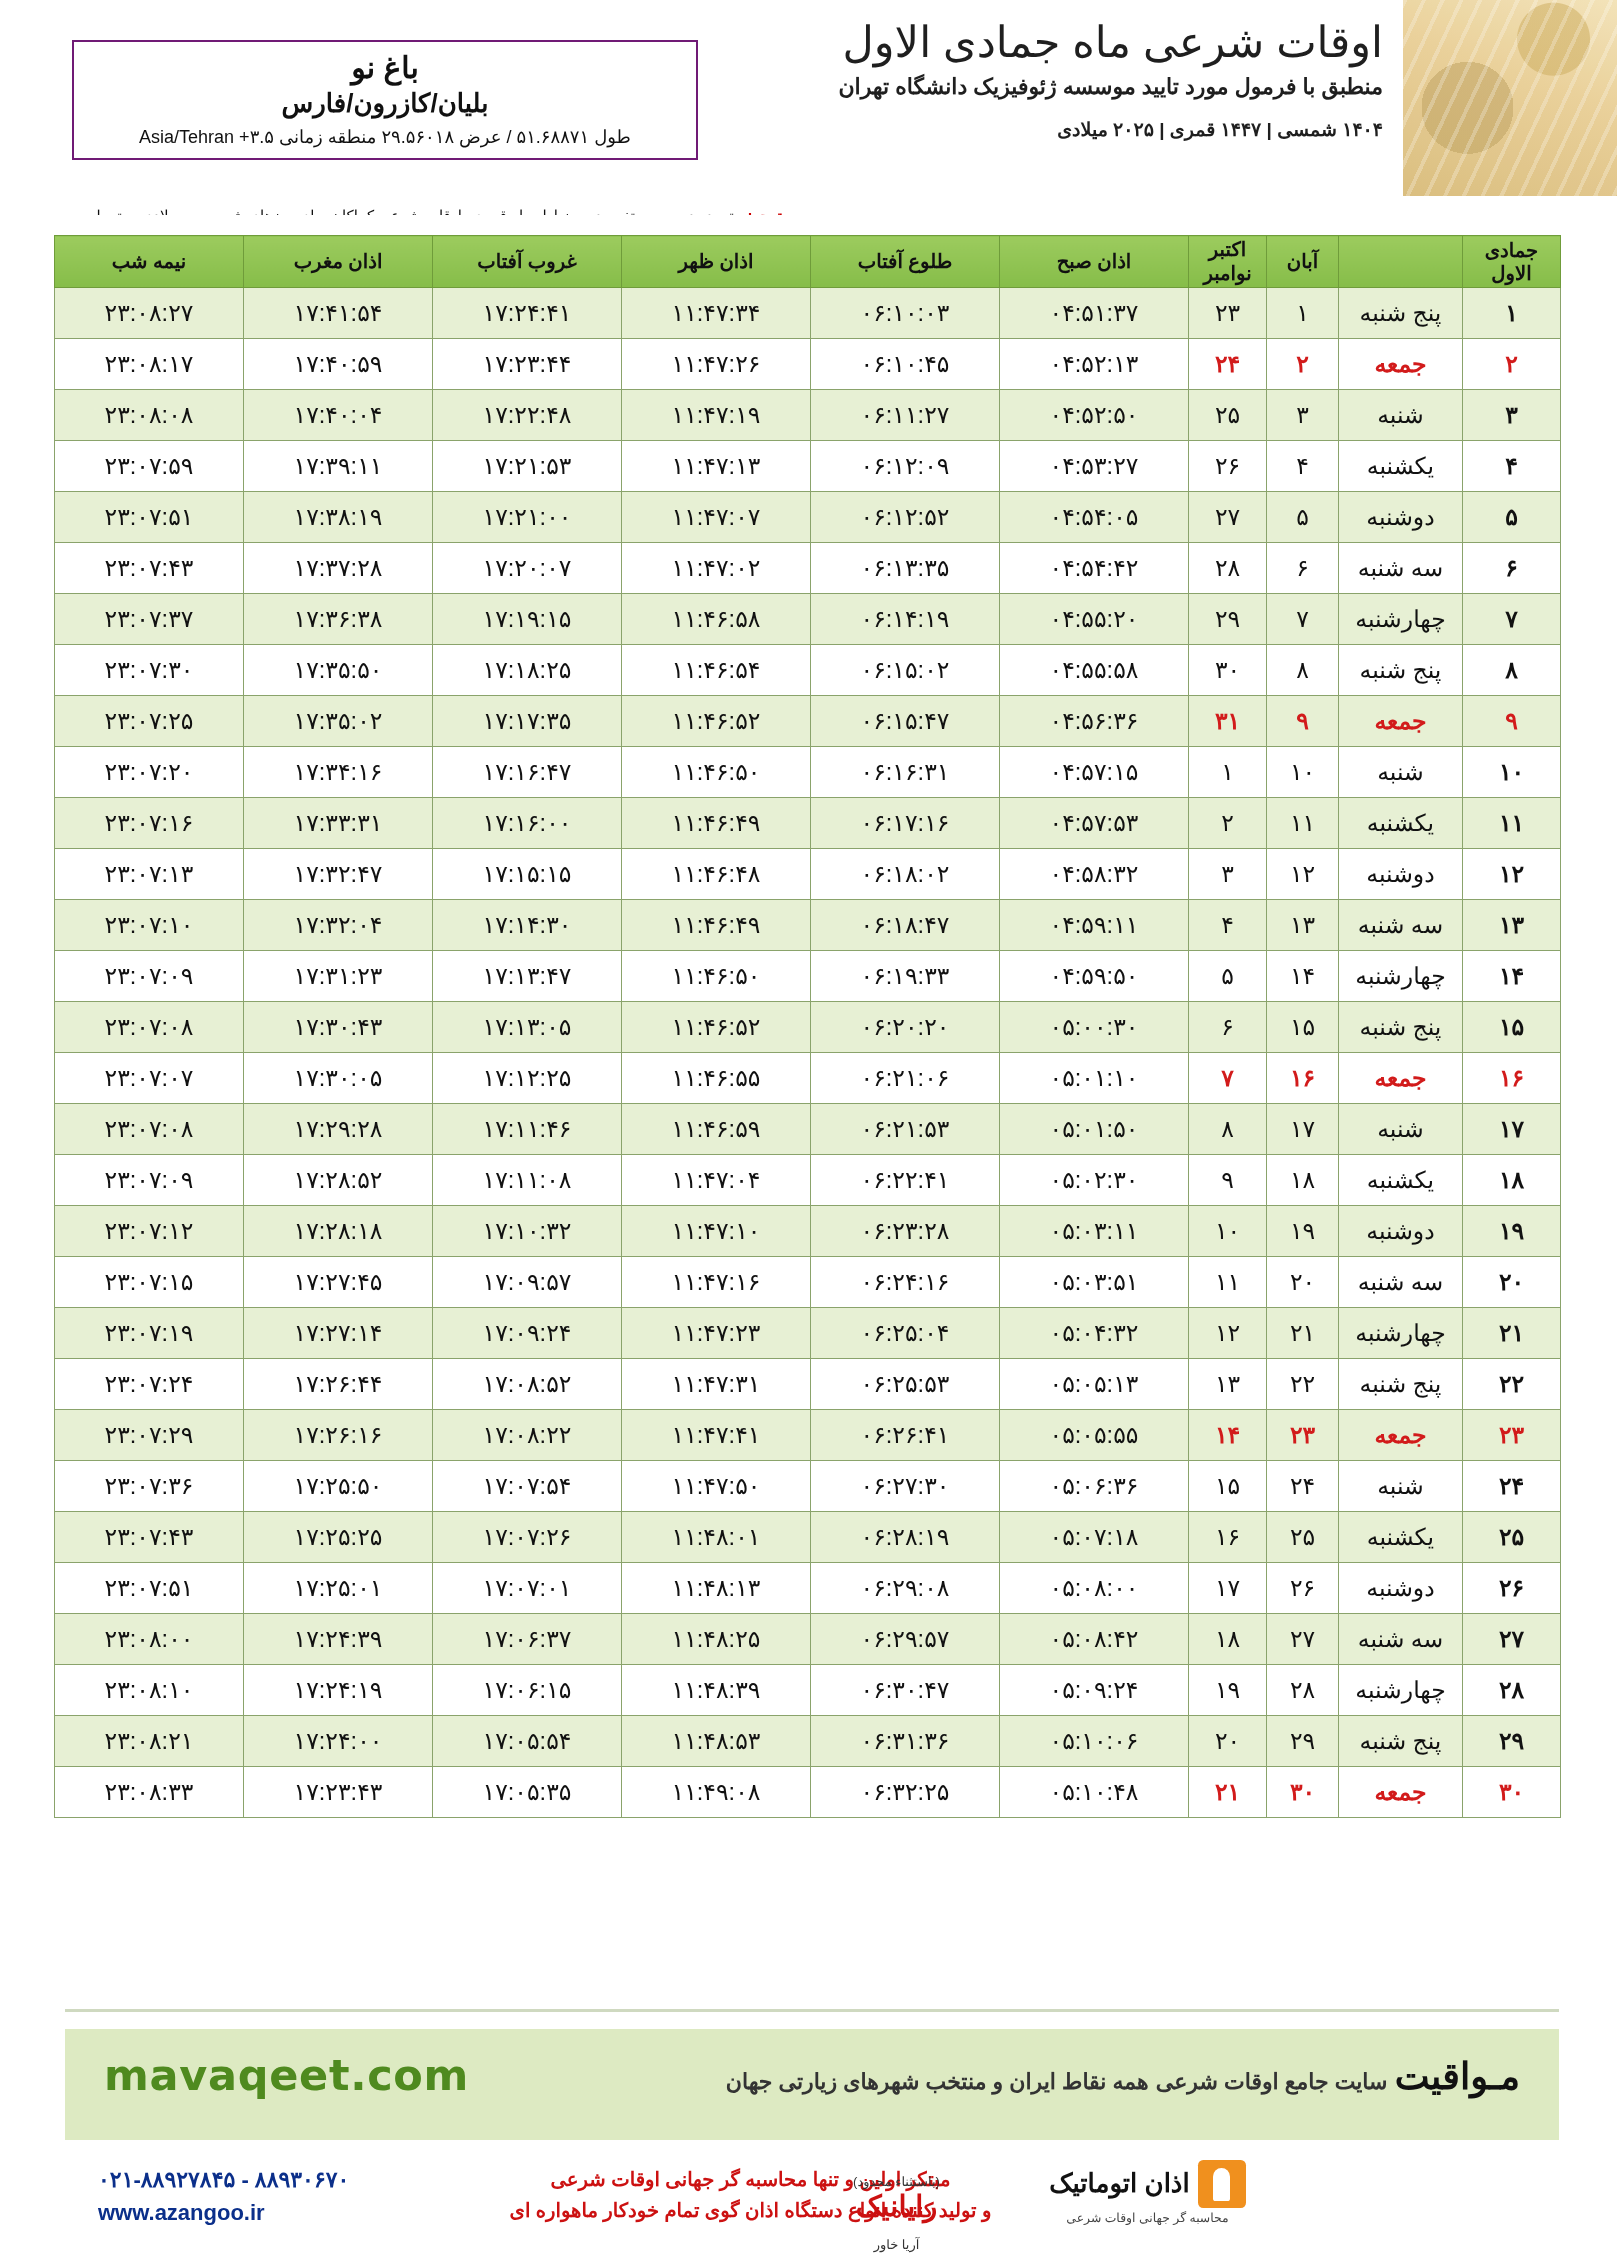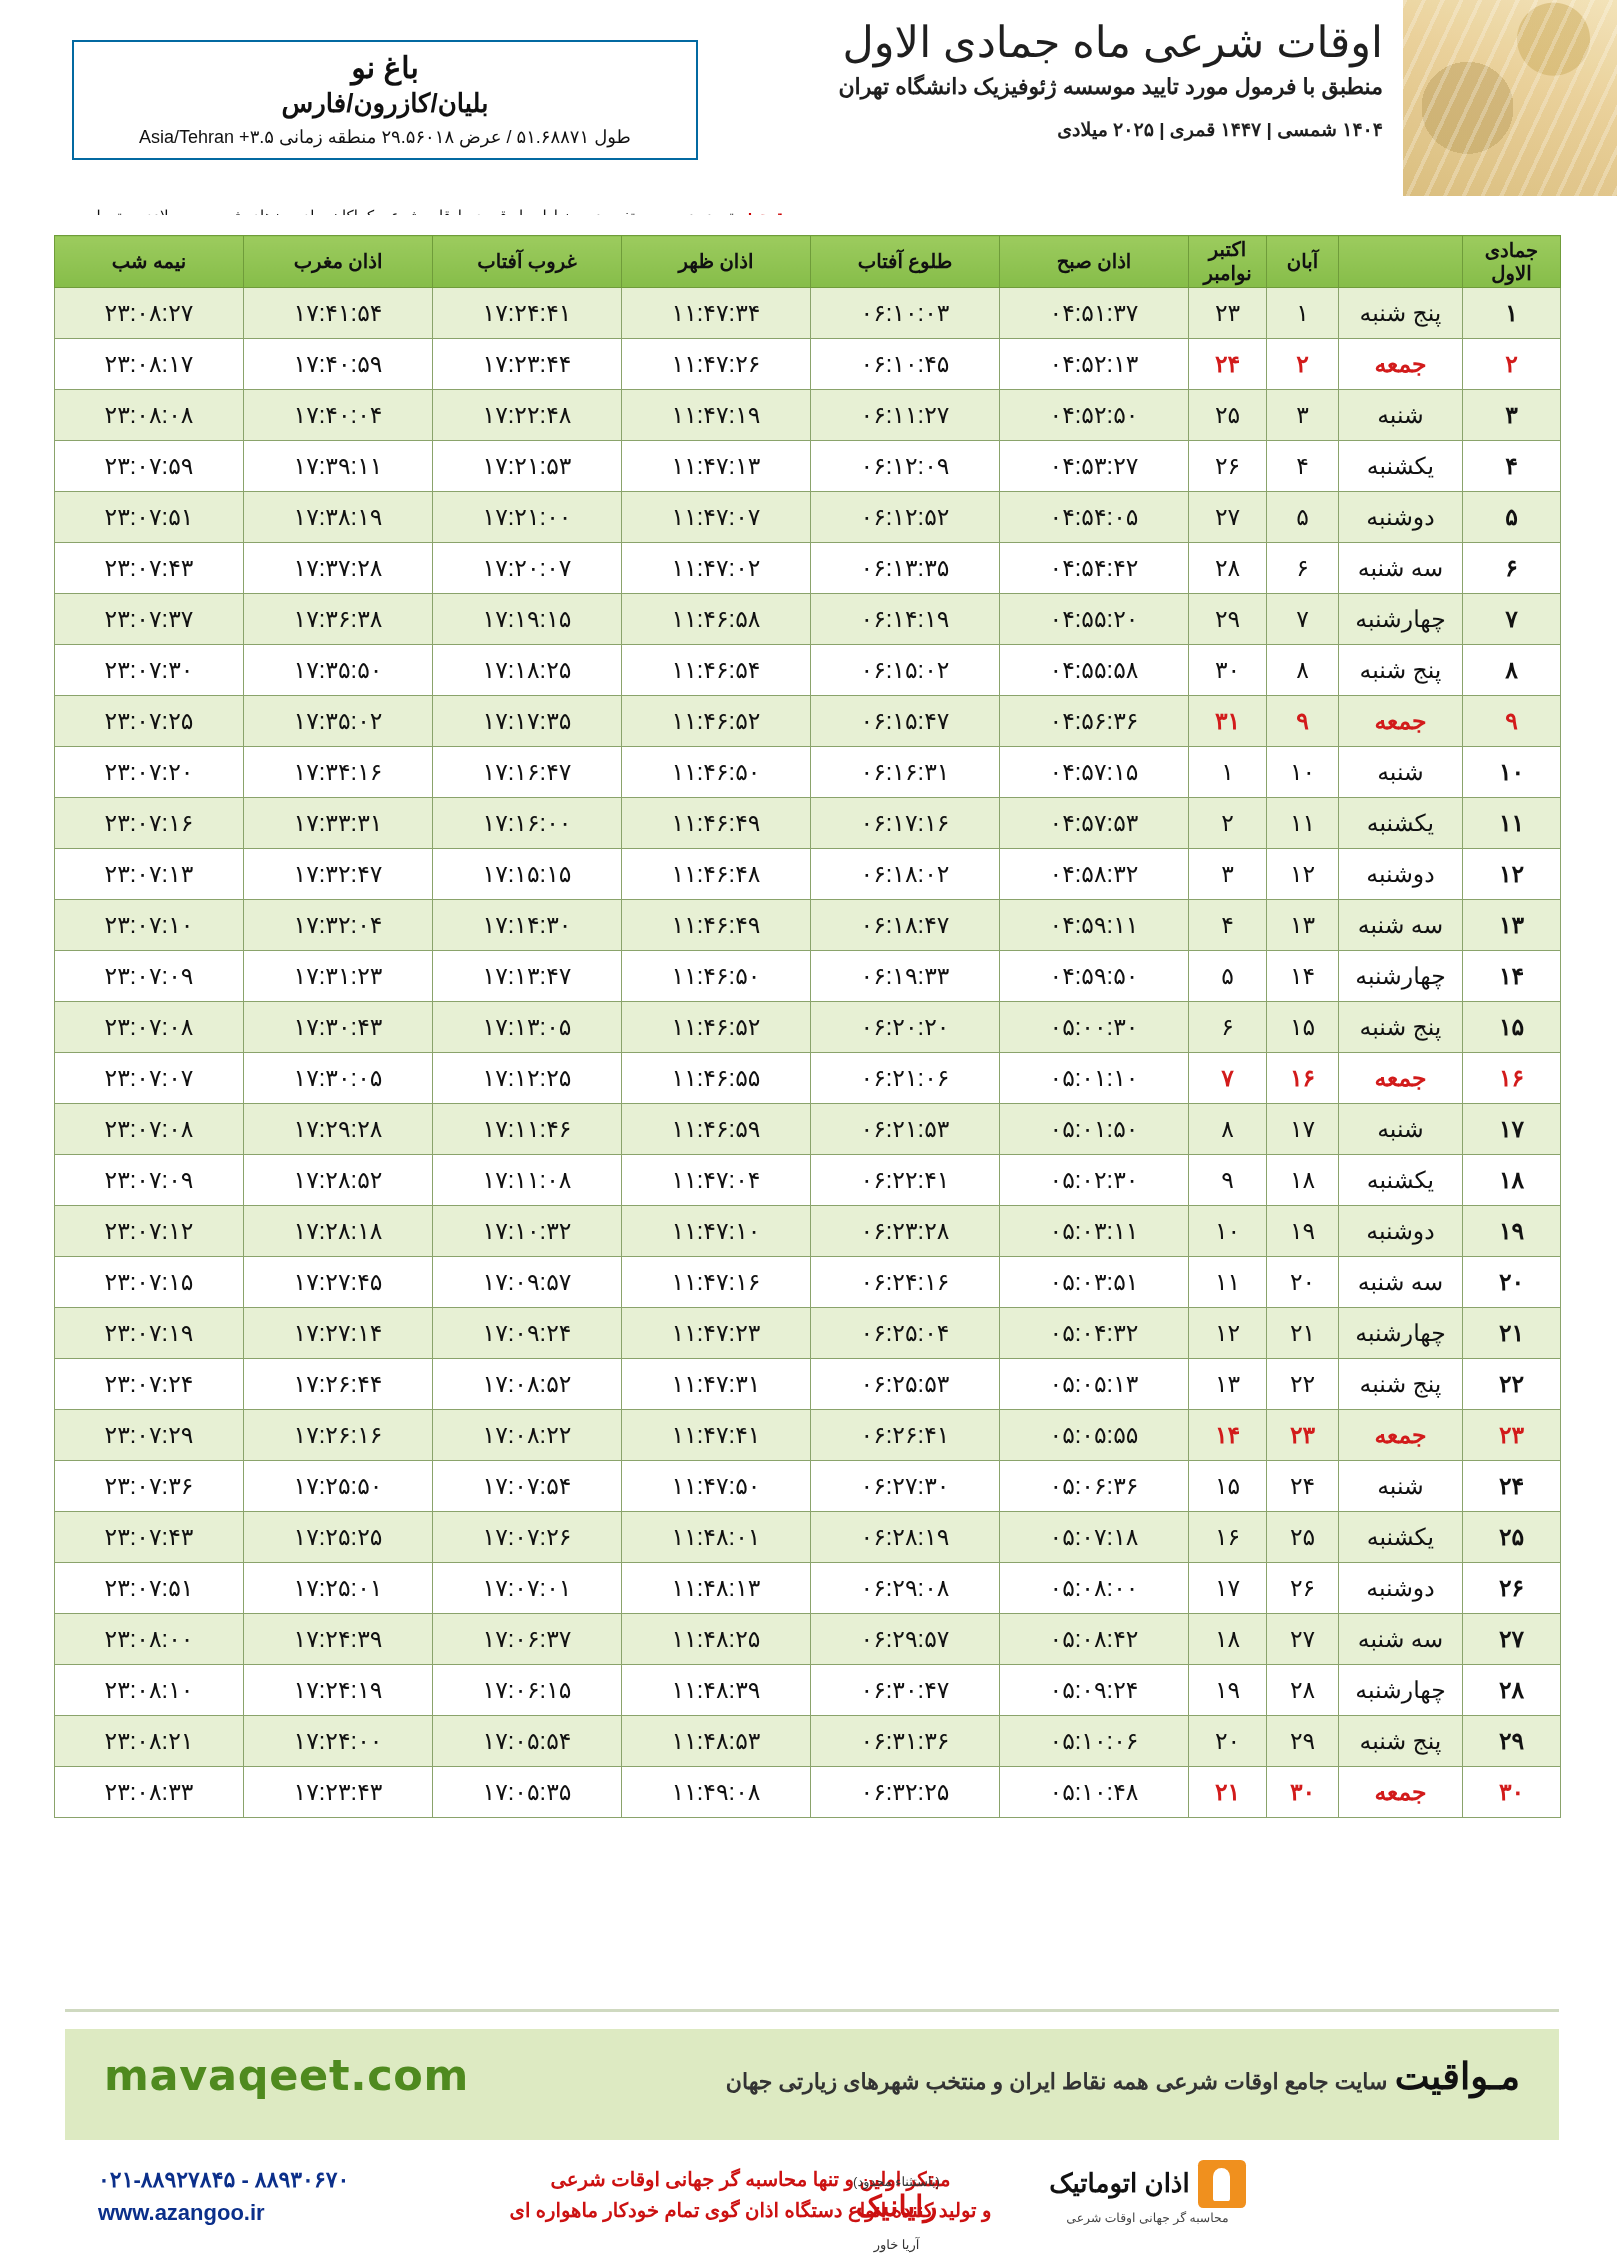--- a/index.html
+++ b/index.html
@@ -44,21 +44,21 @@
   .sub-title{
     font-size:22px;font-weight:bold;color:#1f1f1f;margin-top:6.5px;
   }
   .date-line{
     font-size:19px;font-weight:bold;color:#1f1f1f;margin-top:18px;
   }
   
   .city-box{
     position:absolute;top:40px;left:72px;
     width:626px;
-    border:2px solid #0369a1;
+    border:2px solid #701a75;
     background:#ffffff;
     text-align:center;
     padding:9px 6.5px 10.4px 6.5px;
     box-sizing:border-box;
     direction:rtl;
   }
   .city-name{font-size:30px;font-weight:bold;color:#111;line-height:1.15;}
   .city-sub{font-size:26px;font-weight:bold;color:#111;margin-top:2.6px;}
   .city-geo{font-size:18px;color:#111;margin-top:6.5px;direction:rtl;}
   .note-line{

